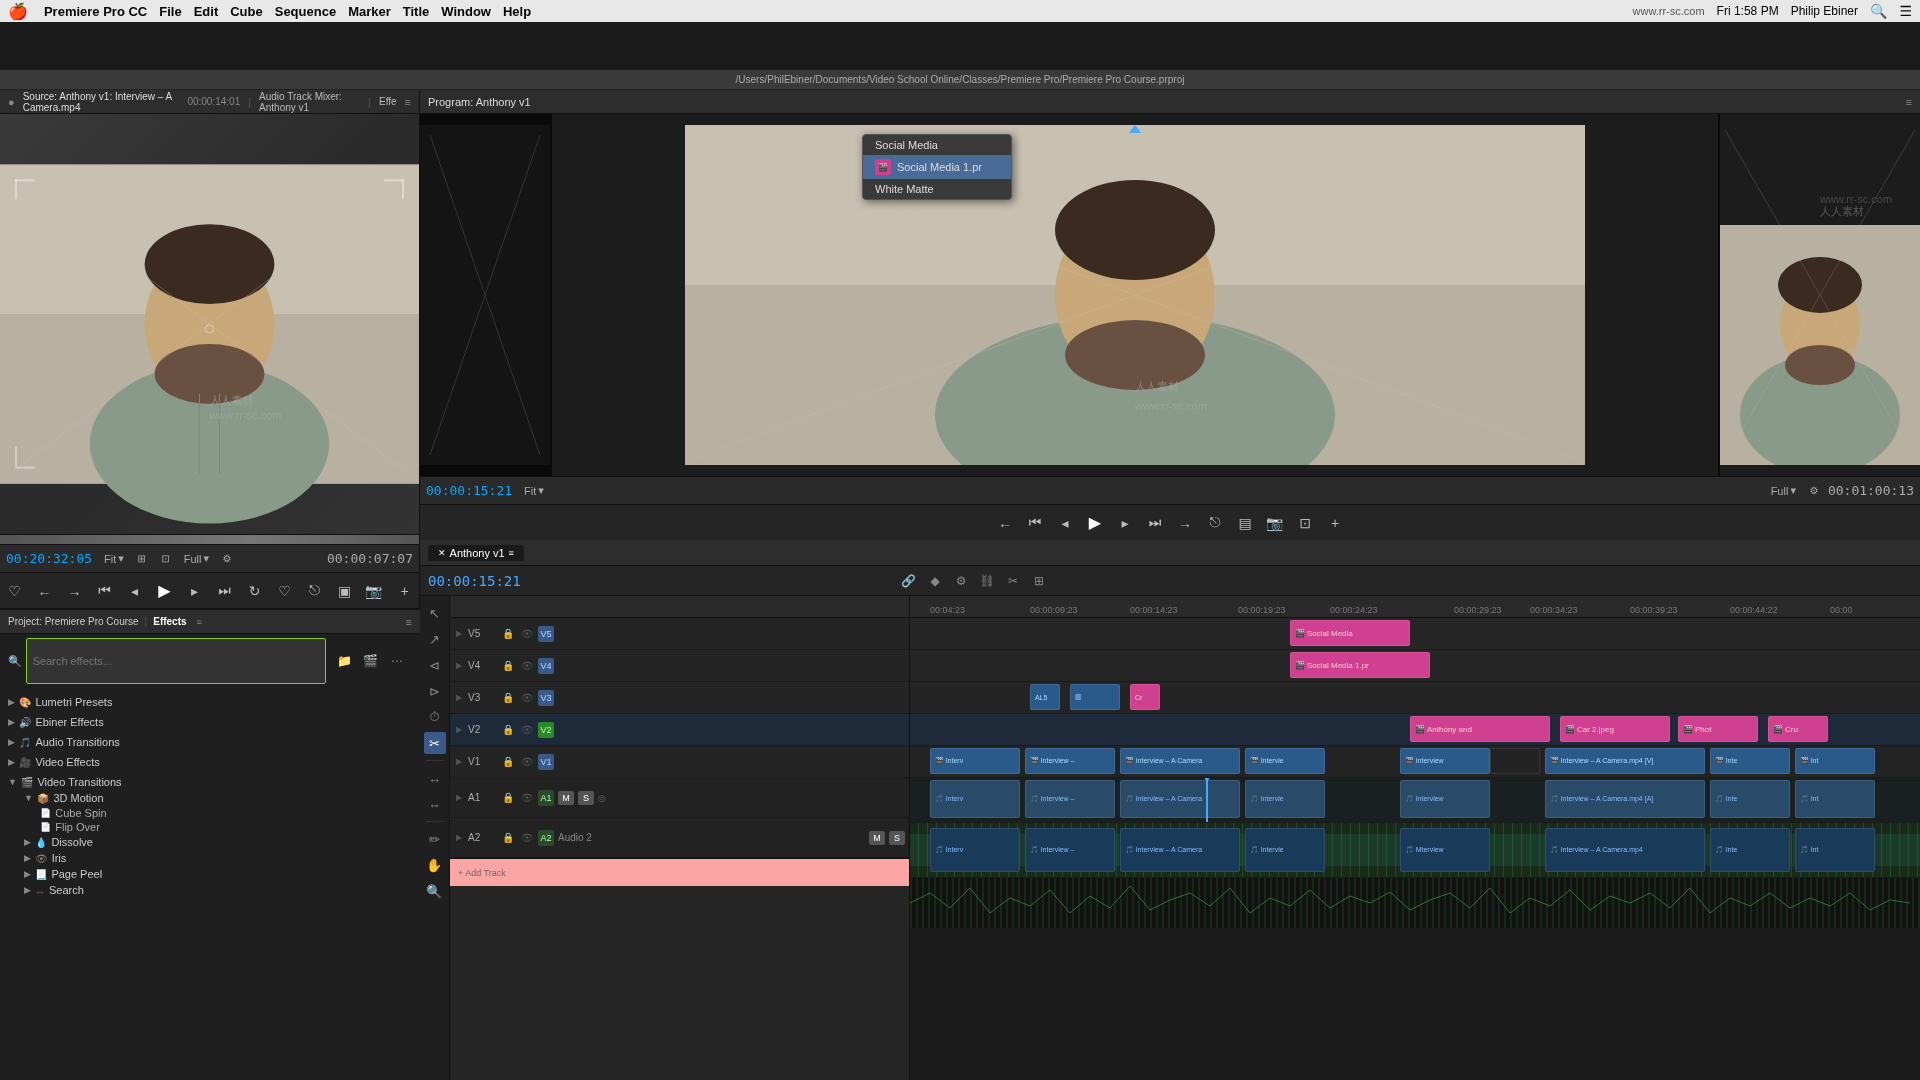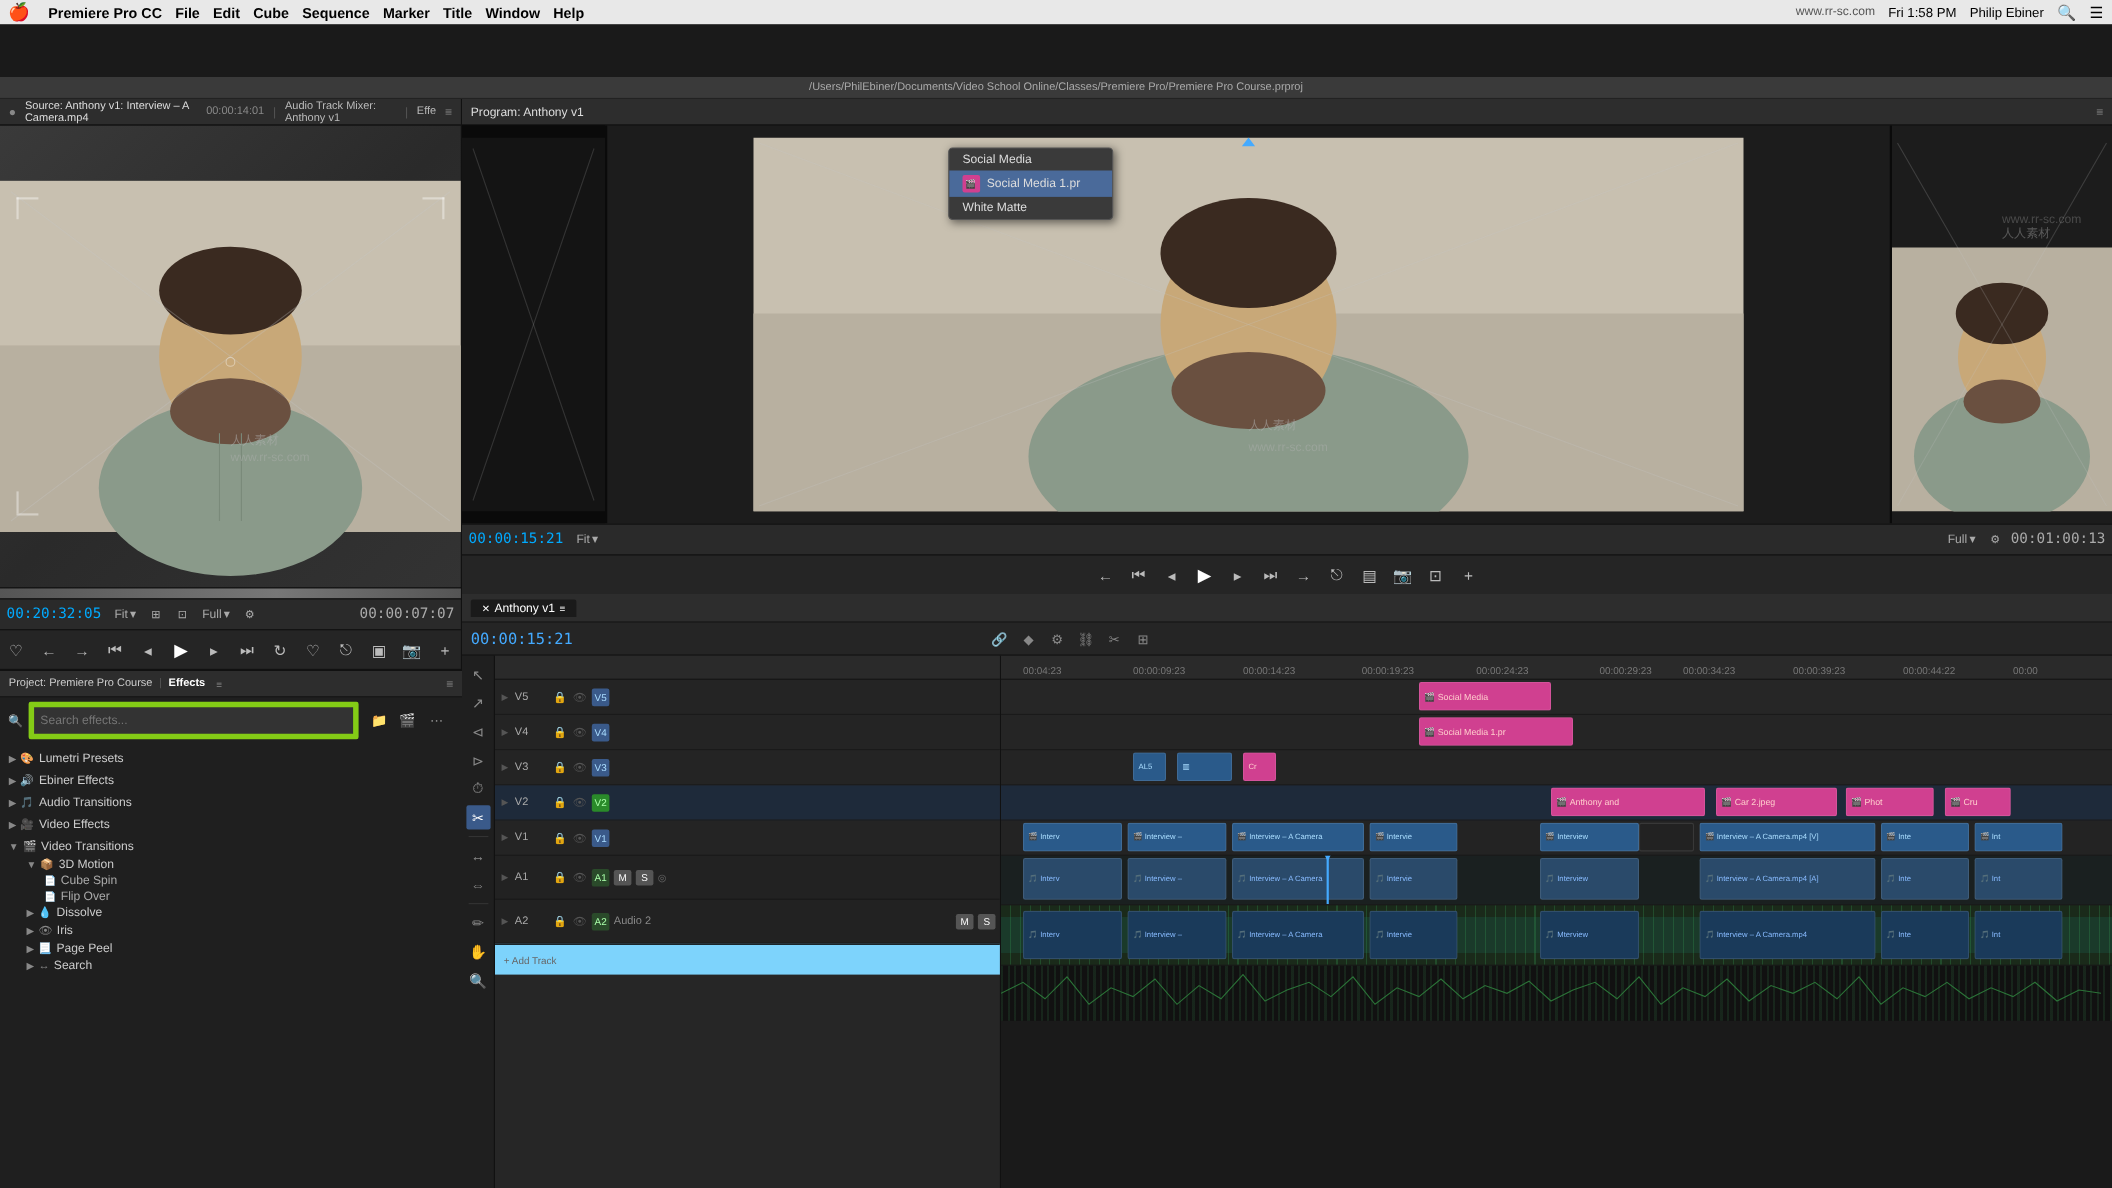--- a/index.html
+++ b/index.html
@@ -190,23 +190,23 @@
     }
     .effects-search {
       padding: 4px 8px;
       display: flex;
       align-items: center;
       gap: 4px;
     }
     .effects-search input {
       flex: 1;
       background: #333;
-      border: 5px solid #84cc16;
+      border: 1px solid #84cc16;
       color: #ccc;
-      padding: 6px 6px;
+      padding: 16px 6px;
       font-size: 11px;
       border-radius: 2px;
       outline: none;
     }
     .effects-toolbar {
       display: flex;
       gap: 4px;
       padding: 0 4px;
     }
     .effects-toolbar-btn {
@@ -987,33 +987,33 @@
             <span class="expand-arrow">▶</span>
             <span class="track-name">A2</span>
             <span class="track-lock">🔒</span>
             <span class="track-eye">👁</span>
             <span class="track-enabled-btn audio">A2</span>
             <span class="track-label-text">Audio 2</span>
             <span class="track-m">M</span>
             <span class="track-s">S</span>
           </div>
 
-          <div style="height:28px;background:#7dd3fc;display:flex;align-items:center;padding:0 8px;gap:4px;border-top:1px solid #111;">
+          <div style="height:28px;background:#fca5a5;display:flex;align-items:center;padding:0 8px;gap:4px;border-top:1px solid #111;">
             <span style="font-size:9px;color:#666;">+ Add Track</span>
           </div>
         </div>
 
         <div class="track-content">
 
           <div class="ruler" style="min-width:1000px;">
             <span class="ruler-mark" style="left:20px;">00:04:23</span>
             <span class="ruler-mark" style="left:120px;">00:00:09:23</span>
             <span class="ruler-mark" style="left:220px;">00:00:14:23</span>
             <span class="ruler-mark" style="left:328px;">00:00:19:23</span>
-            <span class="ruler-mark" style="left:432px;">00:00:24:23</span>
+            <span class="ruler-mark" style="left:420px;">00:00:24:23</span>
             <span class="ruler-mark" style="left:544px;">00:00:29:23</span>
             <span class="ruler-mark" style="left:620px;">00:00:34:23</span>
             <span class="ruler-mark" style="left:720px;">00:00:39:23</span>
             <span class="ruler-mark" style="left:820px;">00:00:44:22</span>
             <span class="ruler-mark" style="left:920px;">00:00</span>
           </div>
 
           <div class="track-content-row" style="min-width:1000px;background:#262626;position:relative;">
 
             <div class="clip pink" style="left:380px;width:120px;top:2px;height:26px;font-size:8px;">

